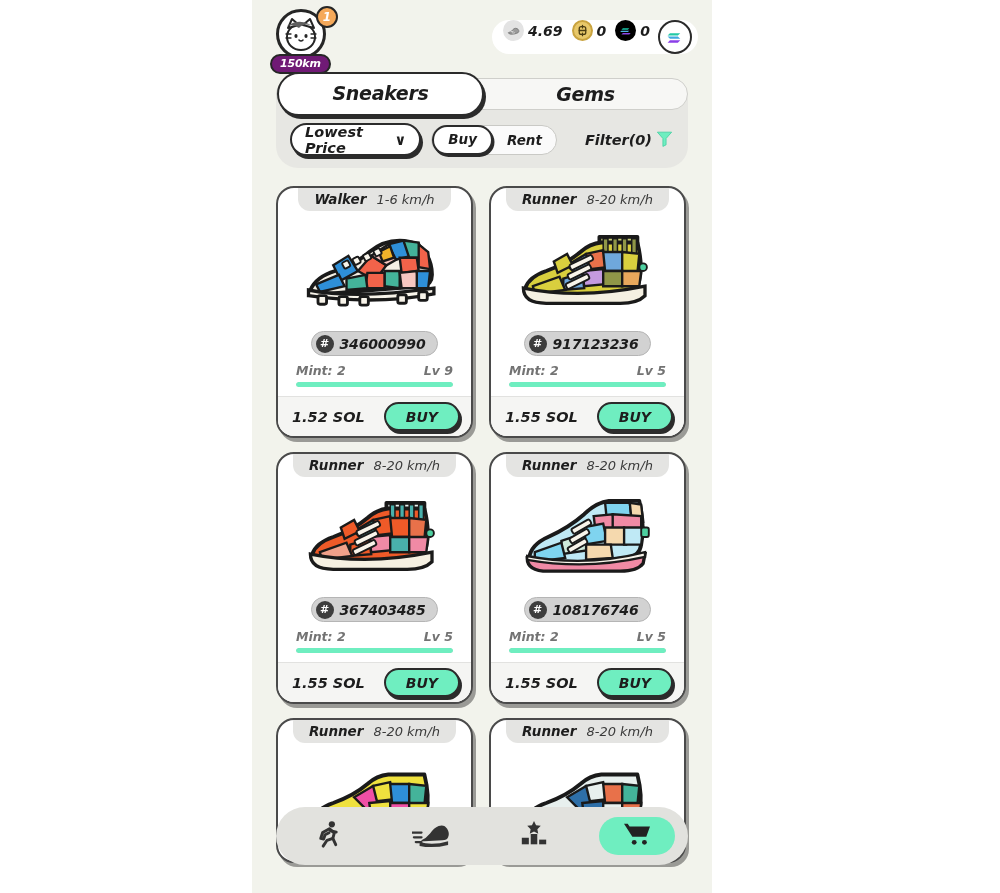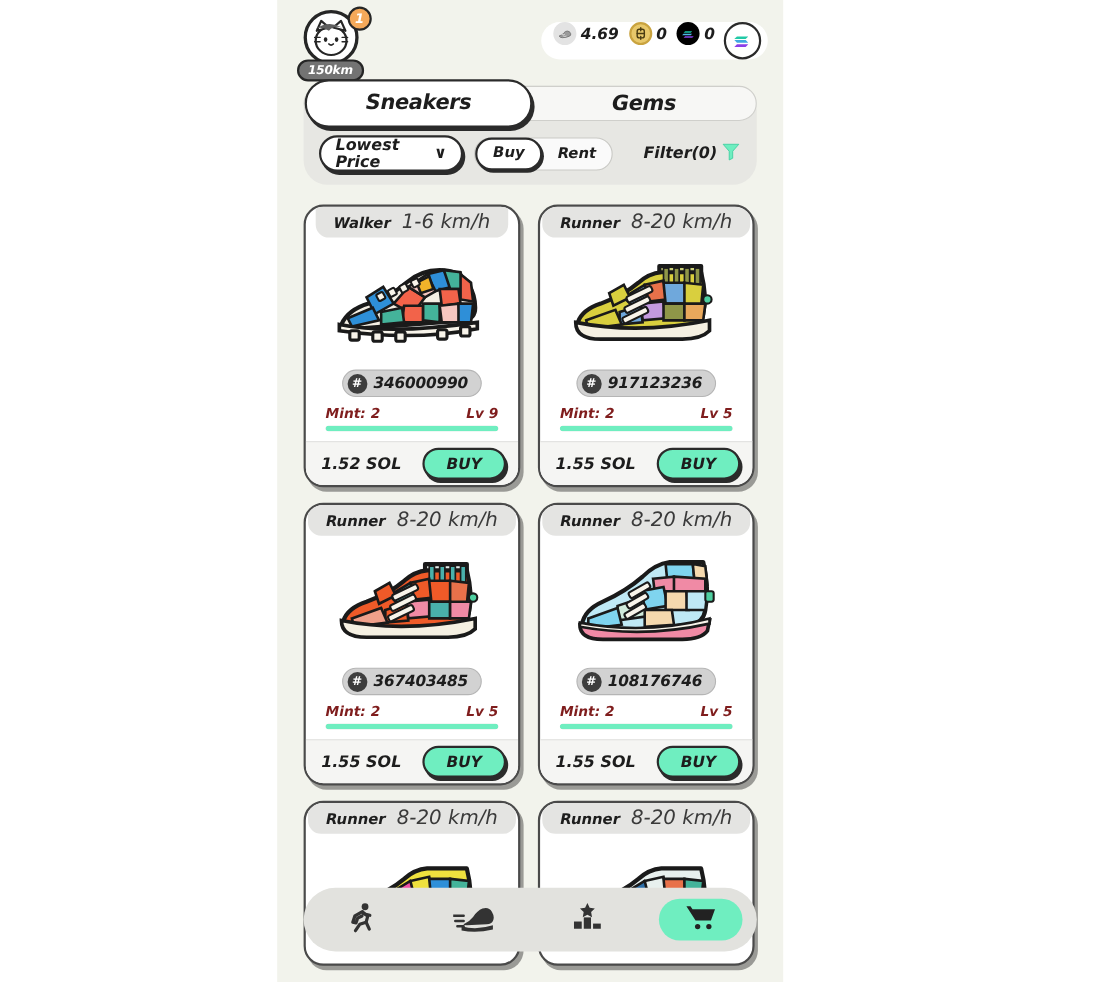--- a/index.html
+++ b/index.html
@@ -38,21 +38,21 @@
     position: absolute; right: -6px; top: -3px;
     width: 22px; height: 22px; border-radius: 50%;
     background: #f5a95a; border: 2.5px solid #262626;
     color: #ffffff; font-size: 12px; font-weight: bold;
     font-style: italic;
     display: flex; align-items: center; justify-content: center;
     line-height: 1;
   }
   .km-badge {
     position: absolute; left: -6px; bottom: -9px;
-    background: #737373; border: 2.5px solid #262626;
+    background: #701a75; border: 2.5px solid #262626;
     border-radius: 10px;
     padding: 1px 8px 2px 8px;
     font-size: 11px; font-weight: bold; font-style: italic;
     color: #ffffff;
     letter-spacing: -0.2px;
     white-space: nowrap;
   }
 
   .wallet-bar {
     margin-left: auto;
@@ -164,21 +164,21 @@
   }
   .card-tag {
     align-self: center;
     background: #e4e4e2;
     border-radius: 0 0 12px 12px;
     padding: 3px 16px 4px 16px;
     display: flex; gap: 10px; align-items: baseline;
     margin-bottom: 2px;
   }
   .tag-type { font-size: 13.5px; font-weight: bold; font-style: italic; color: #1d1d1d; }
-  .tag-speed { font-size: 18px; font-style: italic; color: #3a3a3a; text-align: center; }
+  .tag-speed { font-size: 13px; font-style: italic; color: #3a3a3a; text-align: center; }
 
   .shoe-box { height: 116px; display: flex; align-items: center; justify-content: center; }
   .shoe-box svg { width: 152px; height: 104px; }
 
   .id-pill {
     align-self: center;
     background: #d2d2d2;
     border: 1.5px solid #b5b5b5;
     border-radius: 14px;
     height: 25px;
@@ -192,21 +192,21 @@
     font-size: 11px; font-weight: bold;
     display: flex; align-items: center; justify-content: center;
     line-height: 1;
   }
   .id-num { font-size: 14px; font-weight: bold; font-style: italic; color: #1d1d1d; letter-spacing: -0.2px; }
 
   .stats-row {
     display: flex; justify-content: space-between;
     padding: 7px 18px 0 18px;
   }
-  .stat { font-size: 12.5px; font-weight: bold; font-style: italic; color: #7f1d1d; }
+  .stat { font-size: 12.5px; font-weight: bold; font-style: italic; color: #737373; }
 
   .bar-track {
     margin: 4px 18px 0 18px;
     height: 5px; border-radius: 3px;
     background: #e4e4e2;
     overflow: hidden;
   }
   .bar-fill { height: 100%; background: #6feec0; border-radius: 3px; }
 
   .card-footer {

